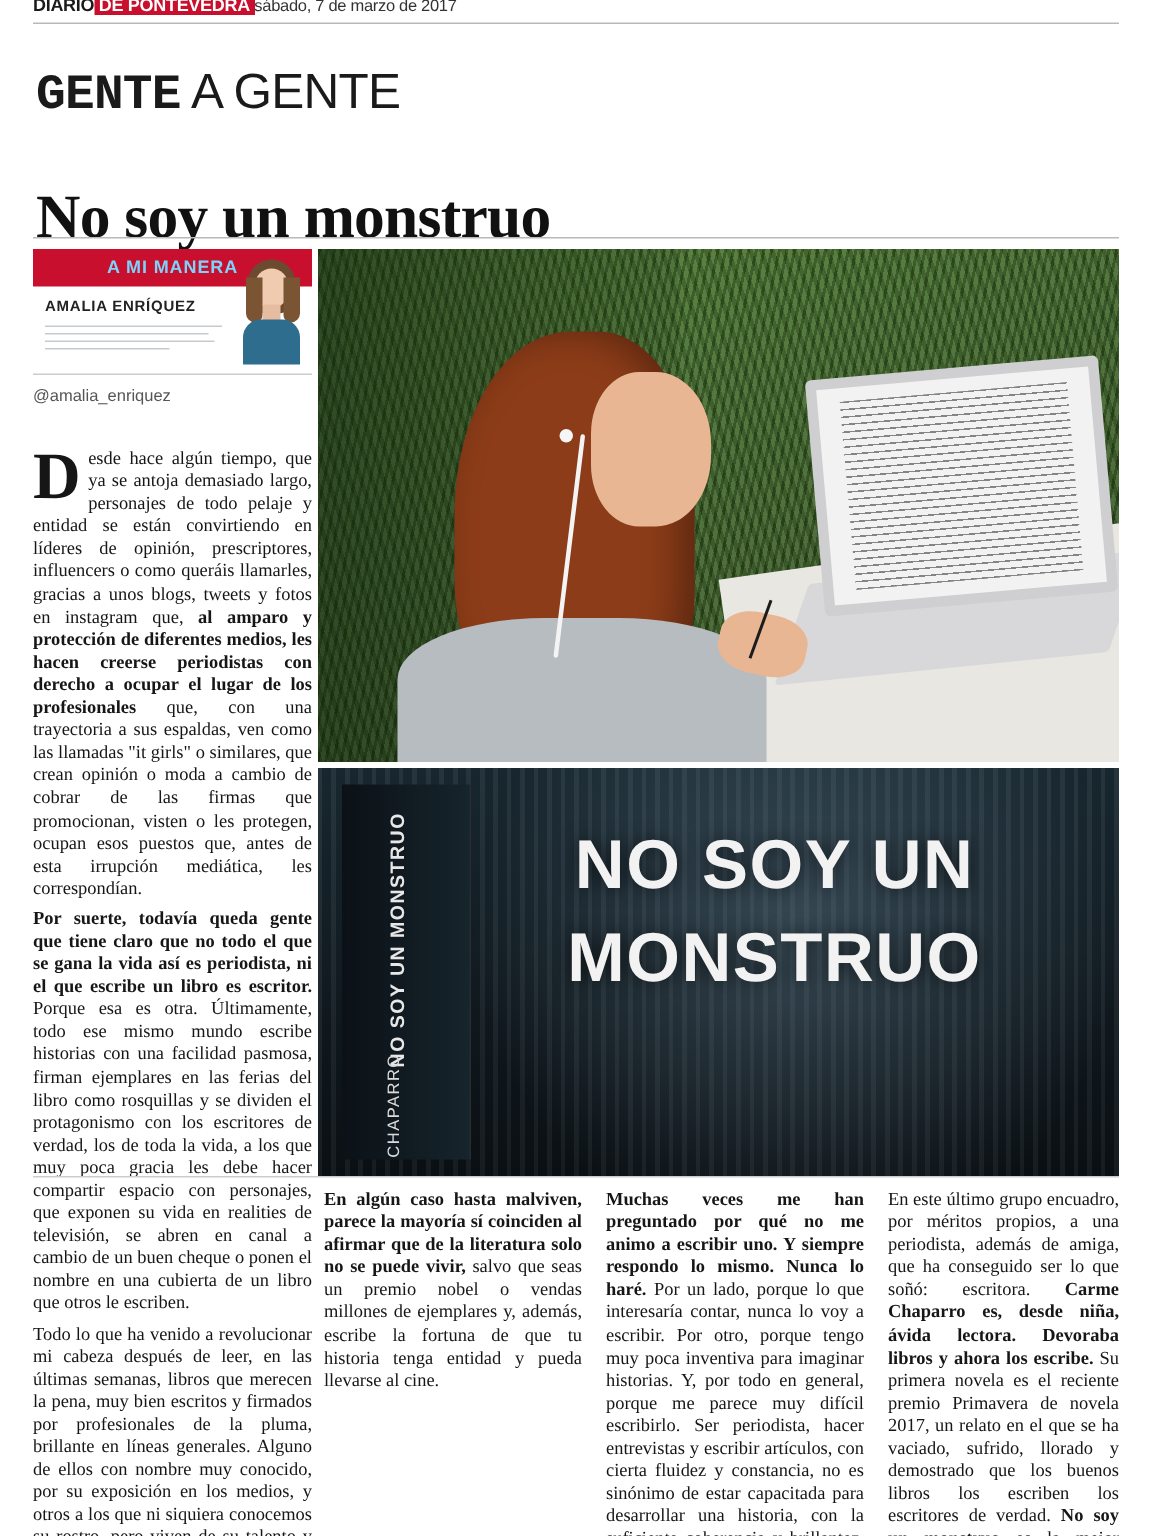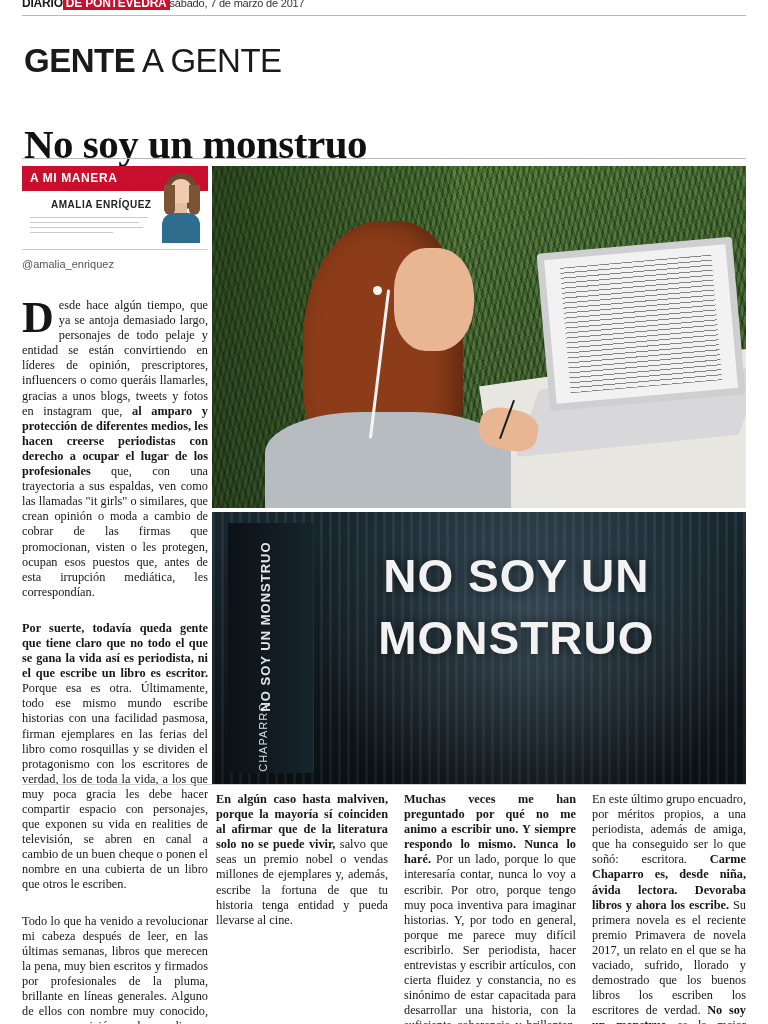--- a/index.html
+++ b/index.html
@@ -58,21 +58,21 @@
   
   .section-head {
     position: absolute;
     left: 24px;
     top: 44px;
     font-family: "Liberation Sans", sans-serif;
     font-size: 33px;
     line-height: 34px;
     letter-spacing: -0.5px;
   }
-  .section-head .b { font-weight: bold; }
+  .section-head .b { font-weight: bold; font-family: Liberation Mono, monospace; }
   .section-head .n { font-weight: normal; }
 
   .headline {
     position: absolute;
     left: 24px;
     top: 94px;
     font-family: "Liberation Serif", serif;
     font-weight: bold;
     font-size: 41px;
     line-height: 46px;
@@ -90,42 +90,42 @@
 
   
   .byline-box {
     position: absolute;
     left: 22px;
     top: 166px;
     width: 186px;
   }
   .byline-bar {
     background: #c8102e;
-    color: #ffffff;
+    color: #7dd3fc;
     font-family: "Liberation Sans", sans-serif;
     font-weight: bold;
     font-size: 12px;
     letter-spacing: 0.6px;
     padding: 5px 8px 6px 8px;
+    text-align: center;
   }
   .byline-body {
     position: relative;
     height: 58px;
     border-bottom: 1px solid #cccccc;
   }
   .byline-name {
     position: absolute;
     left: 8px;
     top: 8px;
     font-family: "Liberation Sans", sans-serif;
     font-weight: bold;
     font-size: 10px;
     letter-spacing: 0.5px;
     color: #222222;
-    margin-left: 21px;
   }
   .byline-lines {
     position: absolute;
     left: 8px;
     top: 26px;
     width: 118px;
     height: 28px;
   }
   .byline-lines i {
     display: block;
@@ -379,21 +379,21 @@
     position: absolute;
     font-size: 12.3px;
     line-height: 15.1px;
     text-align: justify;
     color: #161616;
     font-family: "Liberation Serif", serif;
     -webkit-hyphens: auto;
     hyphens: auto;
   }
   .col p { margin: 0 0 0 0; text-indent: 0; }
-  .col p + p { margin-top: 21px; }
+  .col p + p { margin-top: 5px; }
   .col b { font-weight: bold; }
 
   .col-1 {
     left: 22px;
     top: 298px;
     width: 186px;
   }
   .dropcap {
     float: left;
     font-size: 44px;
@@ -480,21 +480,21 @@
 
 <div class="col col-1">
   <p><span class="dropcap">D</span><span>esde hace algún tiempo, que ya se antoja demasiado largo, personajes de todo pelaje y entidad se están convirtiendo en líderes de opinión, prescriptores, influencers o como queráis llamarles, gracias a unos blogs, tweets y fotos en instagram que, </span><b>al amparo y protección de diferentes medios, les hacen creerse periodistas con derecho a ocupar el lugar de los profesionales</b><span> que, con una trayectoria a sus espaldas, ven como las llamadas "it girls" o similares, que crean opinión o moda a cambio de cobrar de las firmas que promocionan, visten o les protegen, ocupan esos puestos que, antes de esta irrupción mediática, les correspondían.</span></p>
   <p><b>Por suerte, todavía queda gente que tiene claro que no todo el que se gana la vida así es periodista, ni el que escribe un libro es escritor.</b><span> Porque esa es otra. Últimamente, todo ese mismo mundo escribe historias con una facilidad pasmosa, firman ejemplares en las ferias del libro como rosquillas y se dividen el protagonismo con los escritores de verdad, los de toda la vida, a los que muy poca gracia les debe hacer compartir espacio con personajes, que exponen su vida en realities de televisión, se abren en canal a cambio de un buen cheque o ponen el nombre en una cubierta de un libro que otros le escriben.</span></p>
   <p>Todo lo que ha venido a revolucionar mi cabeza después de leer, en las últimas semanas, libros que merecen la pena, muy bien escritos y firmados por profesionales de la pluma, brillante en líneas generales. Alguno de ellos con nombre muy conocido, por su exposición en los medios, y otros a los que ni siquiera conocemos su rostro, pero viven de su talento y no de su imagen.</p>
 </div>
 
 <div class="bottom-rule"></div>
 
 <div class="col col-2">
-  <p><b>En algún caso hasta malviven, porque la mayoría sí coinciden al afirmar que de la literatura solo no se puede vivir,</b><span> salvo que seas un premio nobel o vendas millones de ejemplares y, además, escribe la fortuna de que tu historia tenga entidad y pueda llevarse al cine.</span></p>
+  <p><b>En algún caso hasta malviven, parece la mayoría sí coinciden al afirmar que de la literatura solo no se puede vivir,</b><span> salvo que seas un premio nobel o vendas millones de ejemplares y, además, escribe la fortuna de que tu historia tenga entidad y pueda llevarse al cine.</span></p>
 
 </div>
 
 <div class="col col-3">
     <p><b>Muchas veces me han preguntado por qué no me animo a escribir uno. Y siempre respondo lo mismo. Nunca lo haré.</b><span> Por un lado, porque lo que interesaría contar, nunca lo voy a escribir. Por otro, porque tengo muy poca inventiva para imaginar historias. Y, por todo en general, porque me parece muy difícil escribirlo. Ser periodista, hacer entrevistas y escribir artículos, con cierta fluidez y constancia, no es sinónimo de estar capacitada para desarrollar una historia, con la suficiente coherencia y brillantez, que te permita entrar a formar parte de esos privilegiados que lo hacen bien y, como consecuencia, codearte con la élite de esa profesión.</span></p>
   </div>
 
 <div class="col col-4">
   <p><span>En este último grupo encuadro, por méritos propios, a una periodista, además de amiga, que ha conseguido ser lo que soñó: escritora. </span><b>Carme Chaparro es, desde niña, ávida lectora. Devoraba libros y ahora los escribe.</b><span> Su primera novela es el reciente premio Primavera de novela 2017, un relato en el que se ha vaciado, sufrido, llorado y demostrado que los buenos libros los escriben los escritores de verdad. </span><b>No soy un monstruo</b><span> es la mejor prueba de ello.</span></p>
 </div>

